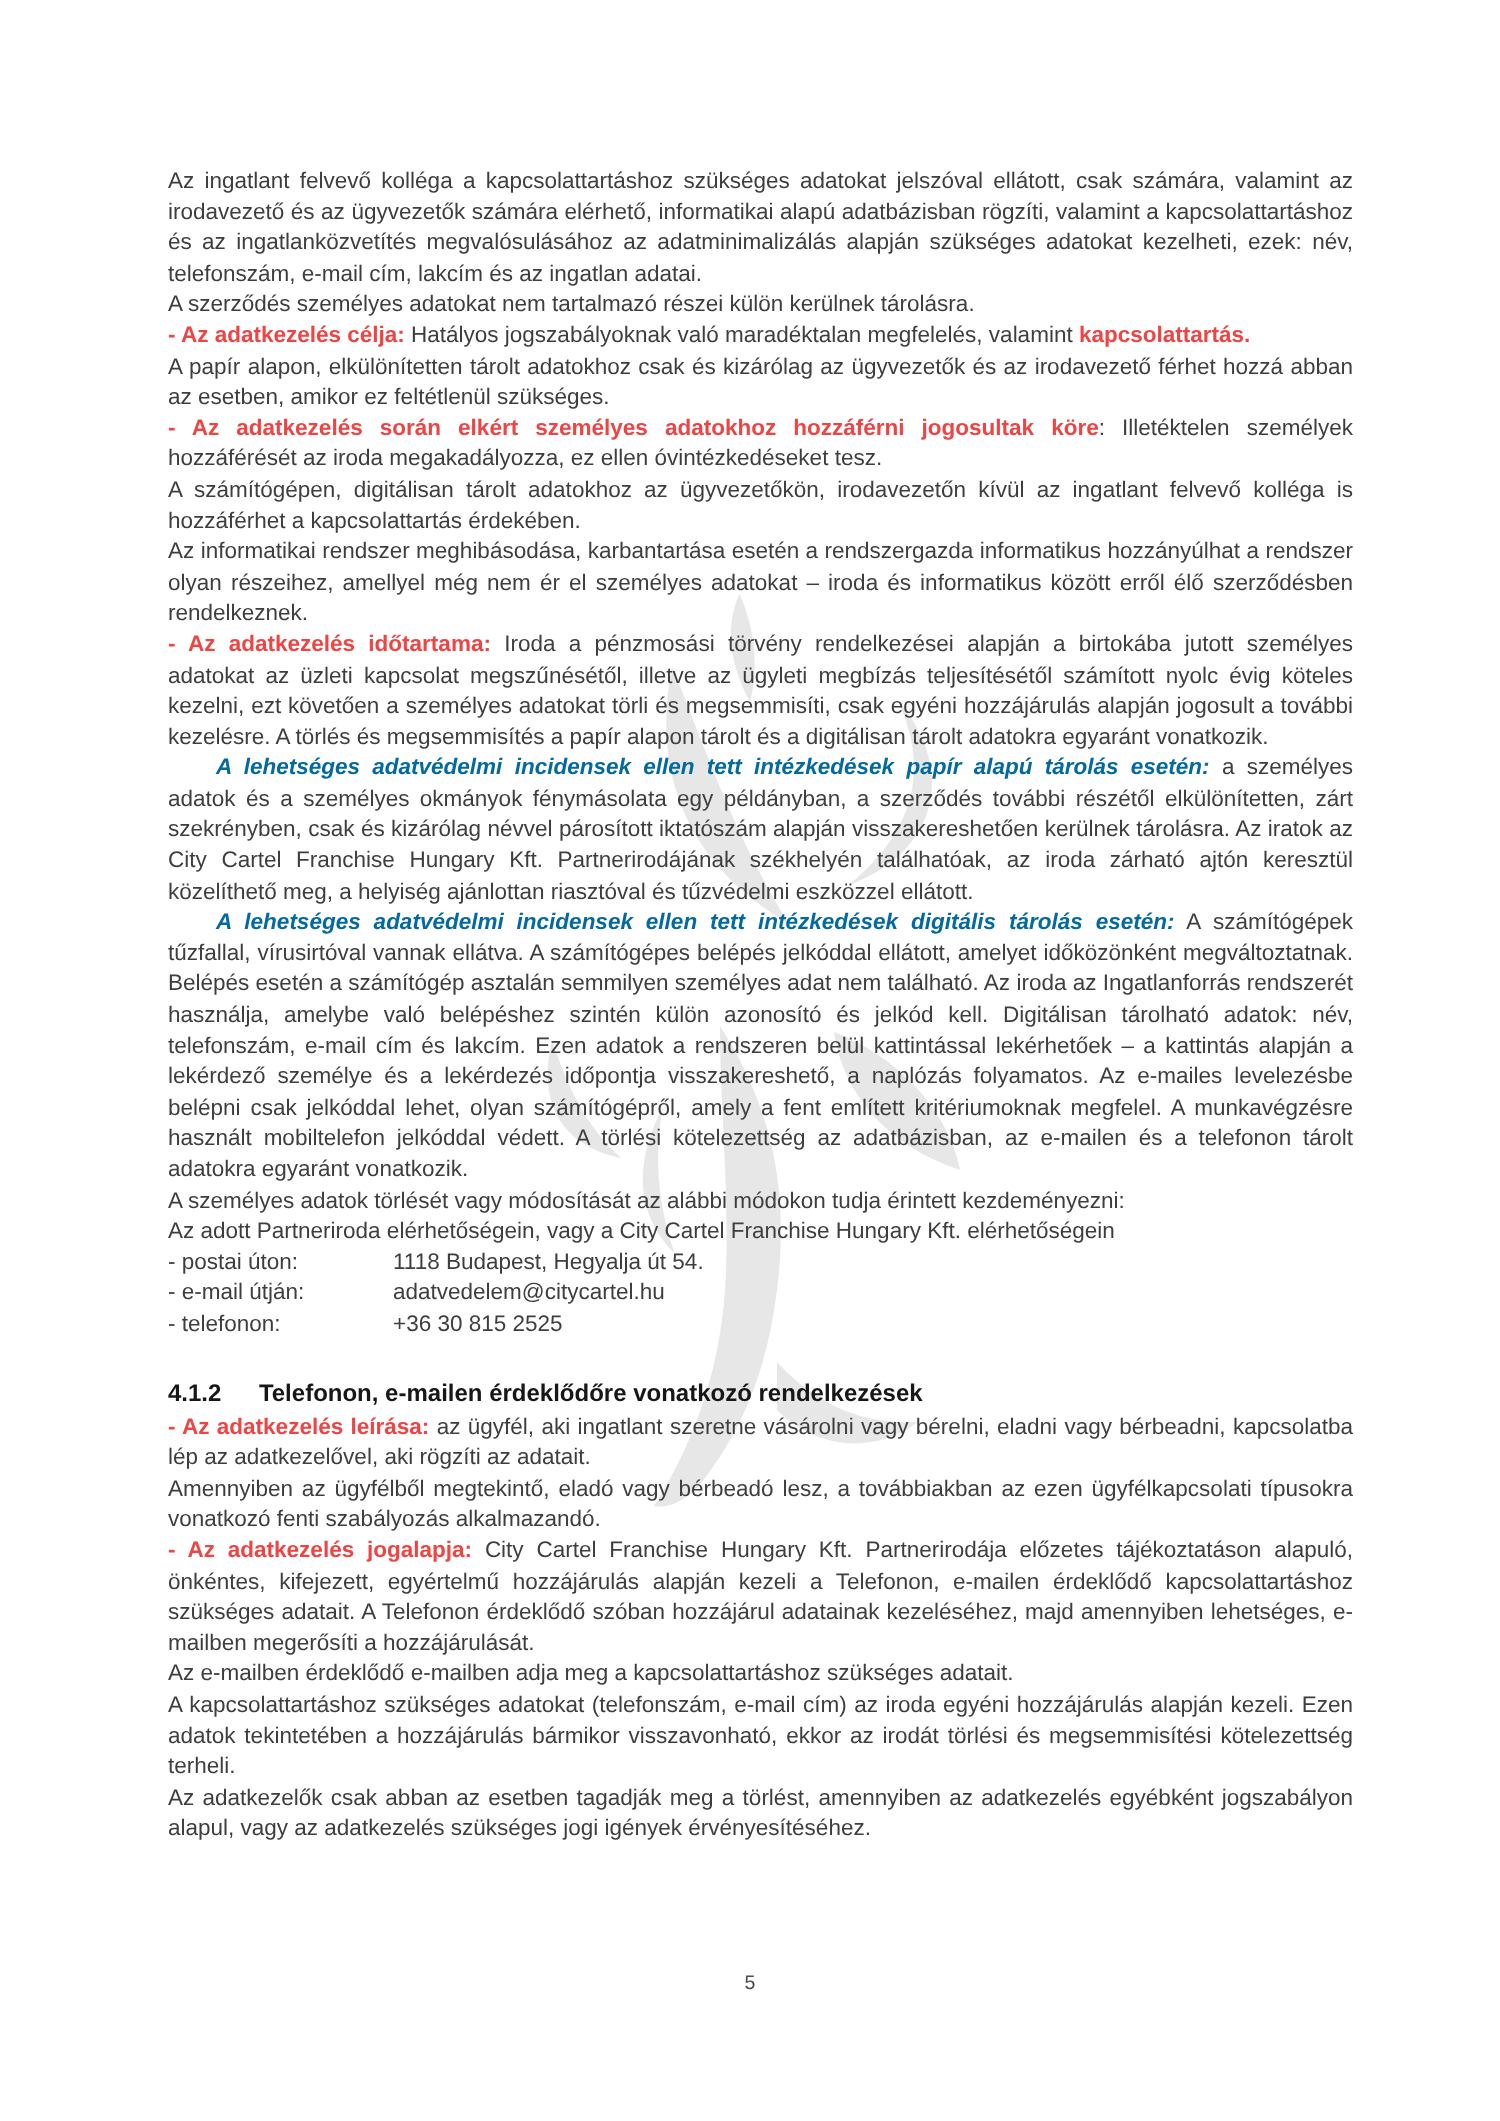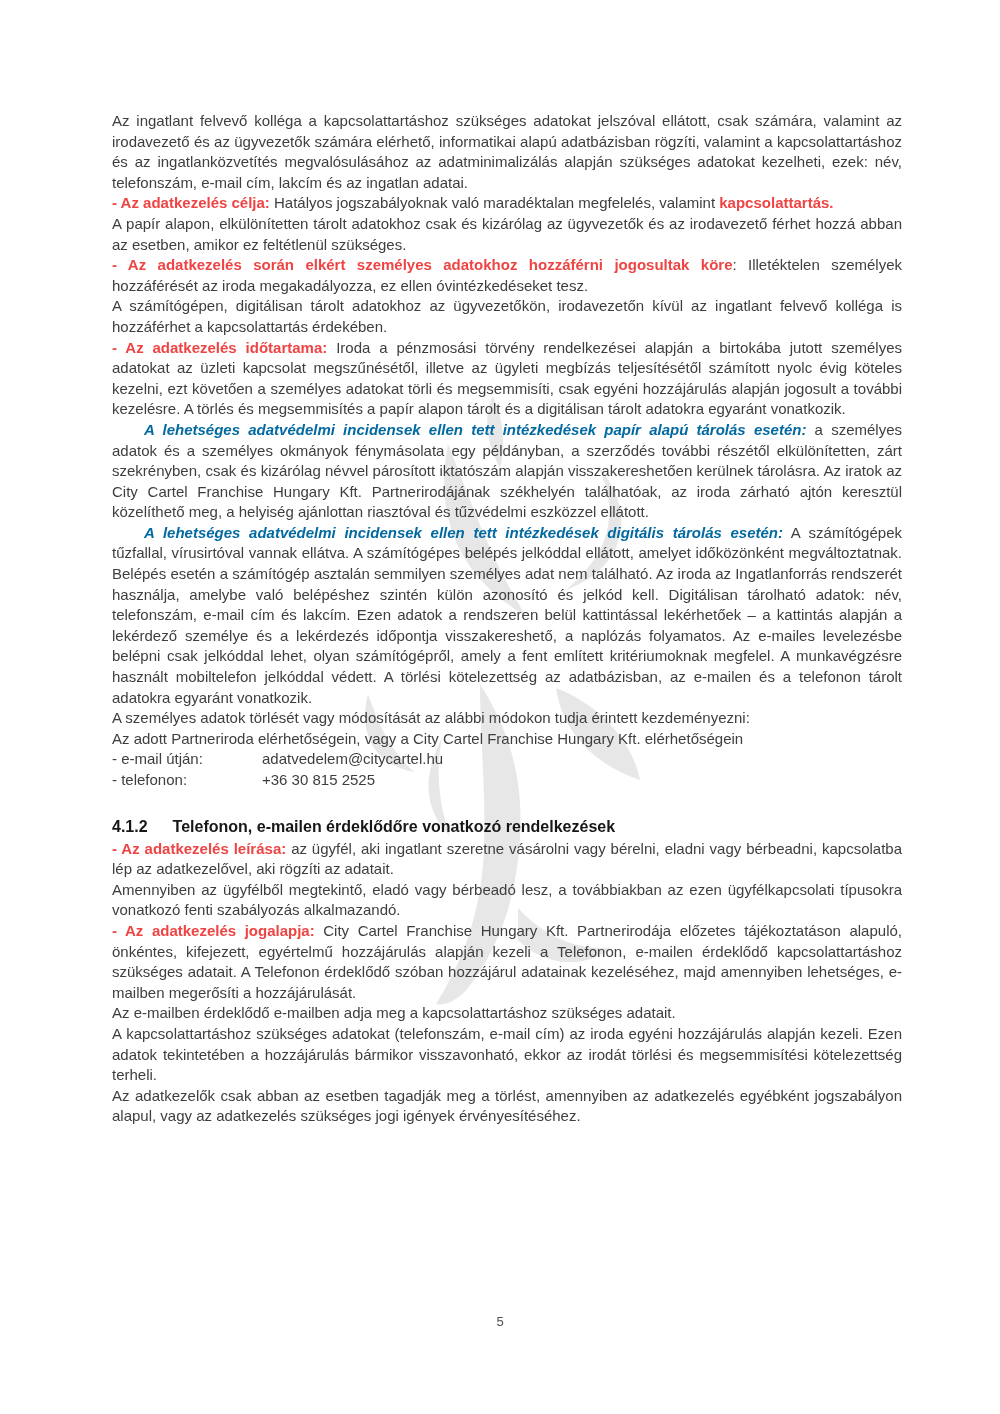--- a/index.html
+++ b/index.html
@@ -69,29 +69,35 @@
       <path d="M226,340 C268,356 302,392 310,432 C262,416 232,382 226,340 Z"></path>
       <path d="M38,346 C28,386 44,416 84,424 C58,400 48,374 38,346 Z"></path>
       <path d="M150,336 C186,392 196,448 188,512 C182,562 166,604 138,640 C128,652 116,658 106,656 C134,612 152,560 154,500 C156,442 150,390 150,336 Z"></path>
       <path d="M112,390 C92,428 94,462 120,488 C108,454 106,420 112,390 Z"></path>
       <path d="M188,560 C214,588 244,602 282,600 C252,622 214,618 188,592 Z"></path>
     </g>
   </svg>
 
   <main class="doc" id="doc">
       <p><span>Az ingatlant felvevő kolléga a kapcsolattartáshoz szükséges adatokat jelszóval ellátott, csak számára, valamint az irodavezető és az ügyvezetők számára elérhető, informatikai alapú adatbázisban rögzíti, valamint a kapcsolattartáshoz és az ingatlanközvetítés megvalósulásához az adatminimalizálás alapján szükséges adatokat kezelheti, ezek: név, telefonszám, e-mail cím, lakcím és az ingatlan adatai.</span></p>
+      <p><span>A szerződés személyes adatokat nem tartalmazó részei külön kerülnek tárolásra.</span></p>
       <p><span class="b">- Az adatkezelés célja: </span><span>Hatályos jogszabályoknak való maradéktalan megfelelés, valamint </span><span class="b">kapcsolattartás.</span></p>
       <p><span>A papír alapon, elkülönítetten tárolt adatokhoz csak és kizárólag az ügyvezetők és az irodavezető férhet hozzá abban az esetben, amikor ez feltétlenül szükséges.</span></p>
       <p><span class="b">- Az adatkezelés során elkért személyes adatokhoz hozzáférni jogosultak köre</span><span>: Illetéktelen személyek hozzáférését az iroda megakadályozza, ez ellen óvintézkedéseket tesz.</span></p>
       <p><span>A számítógépen, digitálisan tárolt adatokhoz az ügyvezetőkön, irodavezetőn kívül az ingatlant felvevő kolléga is hozzáférhet a kapcsolattartás érdekében.</span></p>
+      <p><span>Az informatikai rendszer meghibásodása, karbantartása esetén a rendszergazda informatikus hozzányúlhat a rendszer olyan részeihez, amellyel még nem ér el személyes adatokat – iroda és informatikus között erről élő szerződésben rendelkeznek.</span></p>
       <p><span class="b">- Az adatkezelés időtartama: </span><span>Iroda a pénzmosási törvény rendelkezései alapján a birtokába jutott személyes adatokat az üzleti kapcsolat megszűnésétől, illetve az ügyleti megbízás teljesítésétől számított nyolc évig köteles kezelni, ezt követően a személyes adatokat törli és megsemmisíti, csak egyéni hozzájárulás alapján jogosult a további kezelésre. A törlés és megsemmisítés a papír alapon tárolt és a digitálisan tárolt adatokra egyaránt vonatkozik.</span></p>
       <p><span class="bi">A lehetséges adatvédelmi incidensek ellen tett intézkedések papír alapú tárolás esetén:</span><span> a személyes adatok és a személyes okmányok fénymásolata egy példányban, a szerződés további részétől elkülönítetten, zárt szekrényben, csak és kizárólag névvel párosított iktatószám alapján visszakereshetően kerülnek tárolásra. Az iratok az City Cartel Franchise Hungary Kft. Partnerirodájának székhelyén találhatóak, az iroda zárható ajtón keresztül közelíthető meg, a helyiség ajánlottan riasztóval és tűzvédelmi eszközzel ellátott.</span></p>
       <p><span class="bi">A lehetséges adatvédelmi incidensek ellen tett intézkedések digitális tárolás esetén:</span><span> A számítógépek tűzfallal, vírusirtóval vannak ellátva. A számítógépes belépés jelkóddal ellátott, amelyet időközönként megváltoztatnak. Belépés esetén a számítógép asztalán semmilyen személyes adat nem található. Az iroda az Ingatlanforrás rendszerét használja, amelybe való belépéshez szintén külön azonosító és jelkód kell. Digitálisan tárolható adatok: név, telefonszám, e-mail cím és lakcím. Ezen adatok a rendszeren belül kattintással lekérhetőek – a kattintás alapján a lekérdező személye és a lekérdezés időpontja visszakereshető, a naplózás folyamatos. Az e-mailes levelezésbe belépni csak jelkóddal lehet, olyan számítógépről, amely a fent említett kritériumoknak megfelel. A munkavégzésre használt mobiltelefon jelkóddal védett. A törlési kötelezettség az adatbázisban, az e-mailen és a telefonon tárolt adatokra egyaránt vonatkozik.</span></p>
       <p><span>A személyes adatok törlését vagy módosítását az alábbi módokon tudja érintett kezdeményezni:</span></p>
       <p><span>Az adott Partneriroda elérhetőségein, vagy a City Cartel Franchise Hungary Kft. elérhetőségein</span></p>
+      <p class="kv">
+        <span class="k">- postai úton:</span>
+        <span class="v">1118 Budapest, Hegyalja út 54.</span>
+      </p>
       <p class="kv">
         <span class="k">- e-mail útján:</span>
         <span class="v">adatvedelem@citycartel.hu</span>
       </p>
       <p class="kv">
         <span class="k">- telefonon:</span>
         <span class="v">+36 30 815 2525</span>
       </p>
       <h2 class="heading"><span class="num">4.1.2</span><span>Telefonon, e-mailen érdeklődőre vonatkozó rendelkezések</span></h2>
       <p><span class="b">- Az adatkezelés leírása: </span><span>az ügyfél, aki ingatlant szeretne vásárolni vagy bérelni, eladni vagy bérbeadni, kapcsolatba lép az adatkezelővel, aki rögzíti az adatait.</span></p>

